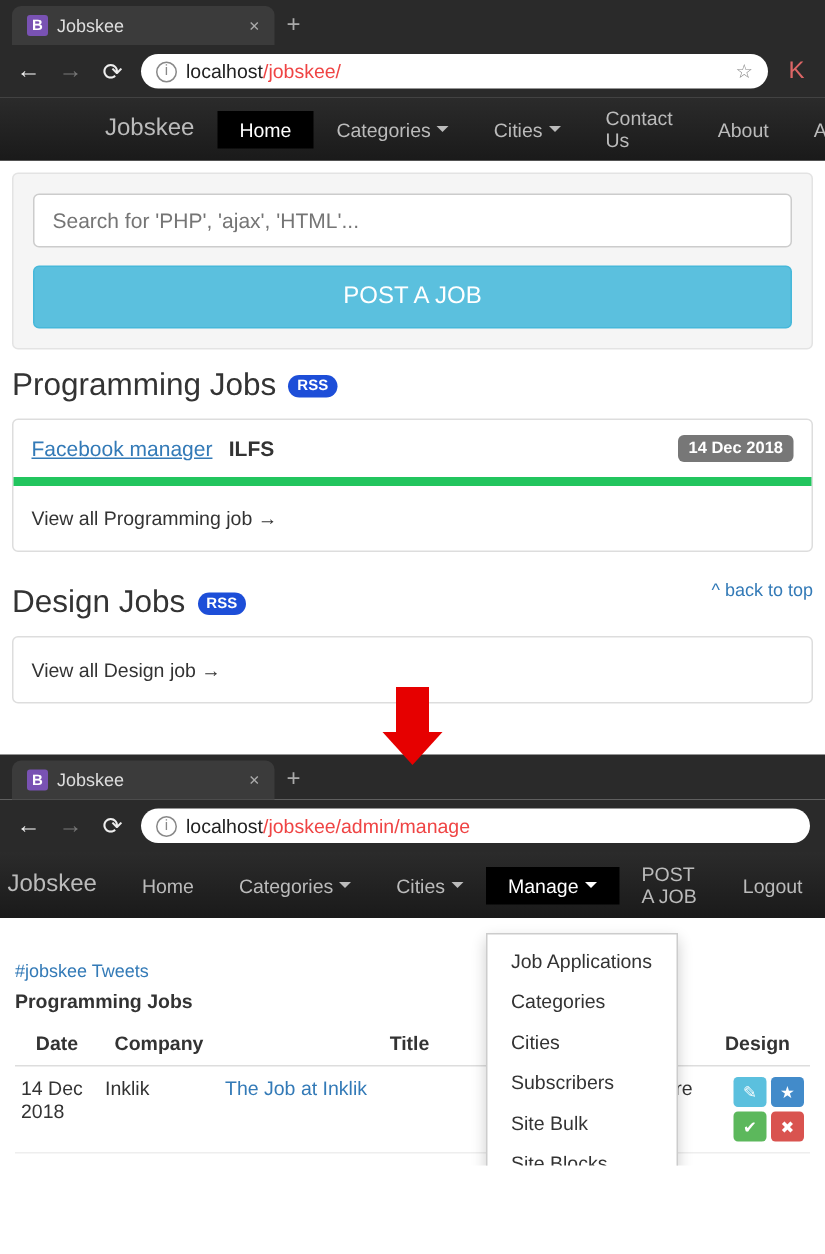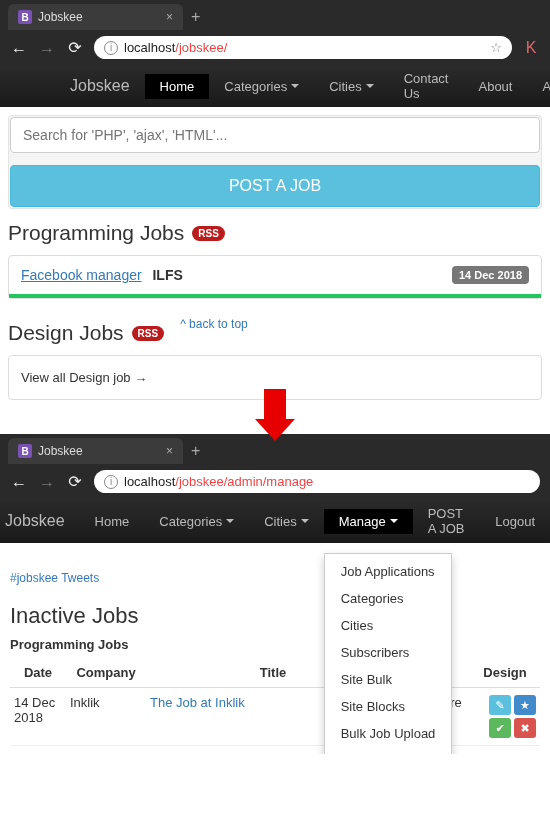--- a/index.html
+++ b/index.html
@@ -16,27 +16,27 @@
 .url-box{flex:1;background:#fff;border-radius:14px;padding:4px 10px;display:flex;align-items:center;gap:6px;font-size:13px;color:#666}
 .url-info{border:1px solid #888;border-radius:50%;width:14px;height:14px;display:flex;align-items:center;justify-content:center;font-size:10px;color:#888}
 .url-host{color:#222}
 .url-path{color:#ef4444}
 .star{margin-left:auto;color:#888}
 .navbar{background:#1e1e1e;background-image:linear-gradient(#2b2b2b,#1a1a1a);display:flex;align-items:center;padding:0 0 0 55px;height:42px}
 .brand{color:#bbb;font-size:16px;padding:0 15px}
 .nav-item{color:#bbb;padding:0 15px;height:25px;display:flex;align-items:center;font-size:13px;cursor:pointer}
 .nav-item.active{background:#000;color:#fff}
 .caret{display:inline-block;width:0;height:0;margin-left:4px;vertical-align:middle;border-top:4px solid;border-right:4px solid transparent;border-left:4px solid transparent}
-.well{background:#f5f5f5;border:1px solid #e3e3e3;border-radius:4px;margin:8px;padding:1px}
+.well{background:#f5f5f5;border:1px solid #e3e3e3;border-radius:4px;margin:8px;padding:13px}
 .search-inp{width:100%;padding:9px 12px;border:1px solid #ccc;border-radius:4px;font-size:14px;color:#999;margin-bottom:12px}
 .post-btn{width:100%;background:#5bc0de;color:#fff;text-align:center;padding:11px;border-radius:4px;font-size:16px;cursor:pointer;border:1px solid #46b8da}
 .sec-title{font-size:21px;color:#333;padding:4px 8px;display:flex;align-items:center;gap:8px}
-.rss{background:#b91c1c;color:#fff;font-size:10px;font-weight:bold;padding:2px 6px;border-radius:8px}
+.rss{background:#1d4ed8;color:#fff;font-size:10px;font-weight:bold;padding:2px 6px;border-radius:8px}
 .panel{border:1px solid #ddd;border-radius:4px;margin:6px 8px 18px}
-.panel-row{padding:10px 12px;display:flex;align-items:center;justify-content:space-between;border-bottom:4px solid #22c55e}
+.panel-row{padding:10px 12px;display:flex;align-items:center;justify-content:space-between;border-bottom:6px solid #22c55e}
 .job-link{color:#337ab7;text-decoration:underline;cursor:pointer;font-size:14px}
 .bold{font-weight:bold;font-size:14px}
 .date-badge{background:#777;color:#fff;border-radius:4px;padding:3px 7px;font-size:11px;font-weight:bold}
 .viewall{padding:14px 12px;font-size:13px;color:#333}
 .back-top{text-align:right;color:#337ab7;font-size:12px;padding:0 8px;cursor:pointer}
 .arrow-down{position:relative;margin:-15px auto -10px;width:40px;height:55px}
 .arrow-down .shaft{width:22px;height:30px;background:#e60000;margin:0 auto}
 .arrow-down .head{width:0;height:0;border-left:20px solid transparent;border-right:20px solid transparent;border-top:22px solid #e60000}
 
 .navbar2{background:#1e1e1e;background-image:linear-gradient(#2b2b2b,#1a1a1a);display:flex;align-items:center;height:44px}
@@ -109,23 +109,24 @@
   <span class="rss">RSS</span>
 </div>
 <div class="panel">
   <div class="panel-row">
     <span>
       <span class="job-link">Facebook manager</span>
       &nbsp;&nbsp;<span class="bold">ILFS</span>
     </span>
     <span class="date-badge">14 Dec 2018</span>
   </div>
-</div>
-
-<div style="display:flex;align-items:flex-start;">
+  <div class="viewall">View all Programming job →</div>
+</div>
+
+<div style="display:flex;align-items:flex-start;justify-content:space-between">
   <div class="sec-title">
     <span>Design Jobs</span>
     <span class="rss">RSS</span>
   </div>
   <span class="back-top">^ back to top</span>
 </div>
 <div class="panel" style="margin-bottom:4px">
   <div class="viewall">View all Design job →</div>
 </div>
 
@@ -178,21 +179,20 @@
         <div class="dd-item">Bulk Job Upload</div>
         <div class="dd-item">Expire Jobs</div>
       </div>
   </span>
   <span class="nav-item">POST A JOB</span>
   <span class="nav-item">Logout</span>
 </div>
 
 <div class="content2">
   <div class="link-sm" style="margin-top:20px">#jobskee Tweets</div>
-  <div class="h2">Inactive Jobs</div>
 
   <div class="cat-h">Programming Jobs</div>
   <table class="tbl">
     <tbody>
         <tr>
       <th style="width:56px">Date</th>
       <th style="width:80px">Company</th>
       <th>Title</th>
       <th style="width:70px">City</th>
       <th style="width:70px">Design</th>

